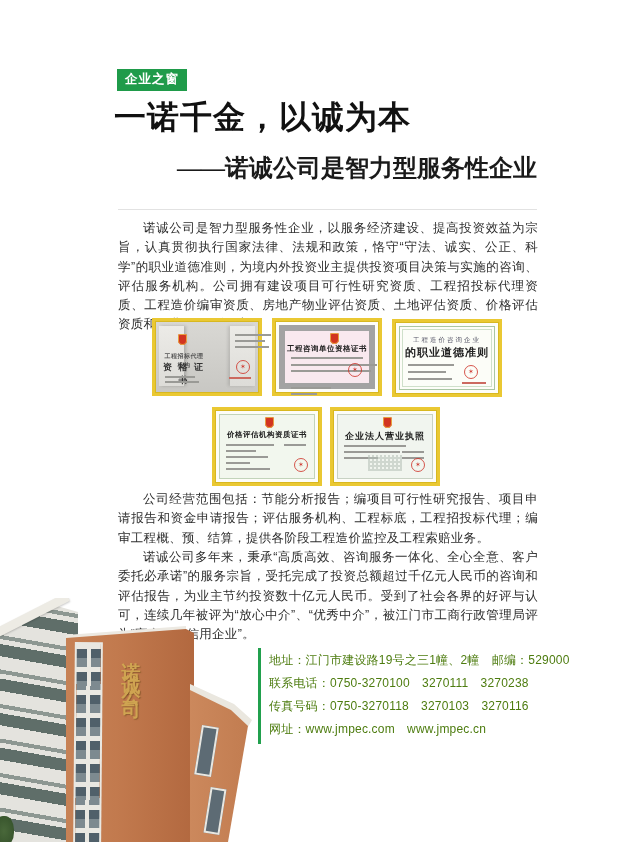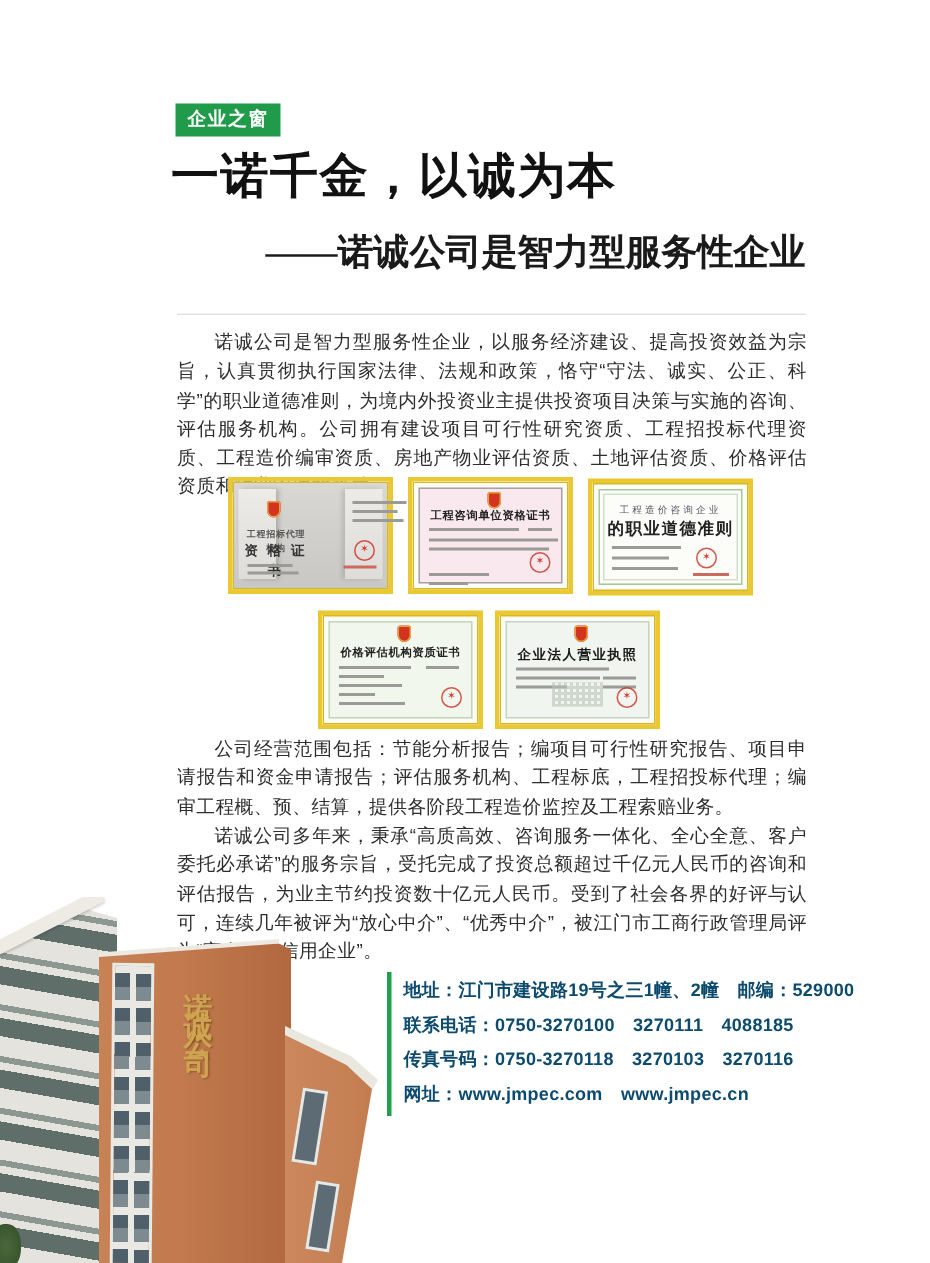--- a/index.html
+++ b/index.html
@@ -54,21 +54,21 @@
   .tl.red{background:#cc6a60;}
   
   .cert1{left:152px;top:318px;background:linear-gradient(180deg,#d9d8d4,#c8c7c3);}
   .cert1 .pageL,.cert1 .pageR{position:absolute;top:5px;bottom:7px;width:25px;background:linear-gradient(180deg,#ecebe7,#dddcd8);}
   .cert1 .pageL{left:4px;box-shadow:2px 0 3px rgba(0,0,0,.18);}
   .cert1 .pageR{right:4px;box-shadow:-2px 0 3px rgba(0,0,0,.12);}
   .c1t1{position:absolute;left:3px;top:26px;width:44px;font-size:6px;font-weight:bold;color:#555;text-align:center;letter-spacing:.5px;}
   .c1t2{position:absolute;left:3px;top:35px;width:44px;font-size:9px;font-weight:bold;color:#333;text-align:center;letter-spacing:2px;}
   
   .cert2{left:272px;top:318px;}
-  .cert2 .inner{background:#f9e9ef;border:1px solid #a3a3a3;}
+  .cert2 .inner{background:#f9e9ef;border:6px solid #a3a3a3;}
   .c2t{position:absolute;left:0;top:13px;width:100%;font-size:7.5px;font-weight:bold;color:#222;text-align:center;letter-spacing:.5px;}
   
   .cert3{left:392px;top:319px;}
   .cert3 .inner{border:1px solid #a9c6a2;box-shadow:0 0 0 2px #fdfdf8 inset,0 0 0 3px #cfe0ca inset;background:#fcfdf8;}
   .c3t1{position:absolute;left:0;top:9px;width:100%;font-size:6.5px;color:#556;text-align:center;letter-spacing:2px;}
   .c3t2{position:absolute;left:0;top:18px;width:100%;font-size:11px;font-weight:900;color:#222;text-align:center;letter-spacing:1px;}
   
   .cert4{left:212px;top:407px;height:79px;}
   .cert4 .inner{background:#f2f7ee;border:1px solid #c2d4ba;}
   .c4t{position:absolute;left:0;top:15px;width:100%;font-size:7.5px;font-weight:bold;color:#222;text-align:center;letter-spacing:.5px;}
@@ -122,21 +122,21 @@
   .winR1,.winR2{border:2px solid #e8e7e1;background:#5d6b74;transform:rotate(9deg);}
   .winR1{left:198px;top:128px;width:13px;height:46px;}
   .winR2{left:207px;top:190px;width:12px;height:42px;}
   .tree{left:-6px;top:218px;width:20px;height:30px;background:radial-gradient(#49683a,#324e28);border-radius:45%;}
   
   .contact{
     position:absolute;left:258px;top:648px;width:300px;
     border-left:3px solid #21a04d;padding:1px 0 3px 8px;
   }
   .contact .line{
-    font-size:12px;font-weight:bold;color:#0c4a6e;line-height:23px;
+    font-size:12px;font-weight:normal;color:#4d7c0f;line-height:23px;
     white-space:nowrap;letter-spacing:.2px;
   }
 </style>
 </head>
 <body>
 
 <div class="page">
 
   <div class="badge">企业之窗</div>
   <h1 class="title" style="margin:0;">一诺千金，以诚为本</h1>
@@ -227,18 +227,18 @@
     <div class="sign">诺诚公司</div>
     <div class="wingRtrim"></div>
     <div class="wingR"></div>
     <div class="winR1"></div>
     <div class="winR2"></div>
     <div class="tree"></div>
   </div>
 
   <div class="contact">
     <div class="line">地址：江门市建设路19号之三1幢、2幢　邮编：529000</div>
-    <div class="line">联系电话：0750-3270100　3270111　4088185</div>
+    <div class="line">联系电话：0750-3270100　3270111　3270238</div>
     <div class="line">传真号码：0750-3270118　3270103　3270116</div>
     <div class="line">网址：www.jmpec.com　www.jmpec.cn</div>
   </div>
 
 </div>
 
 </body></html>

